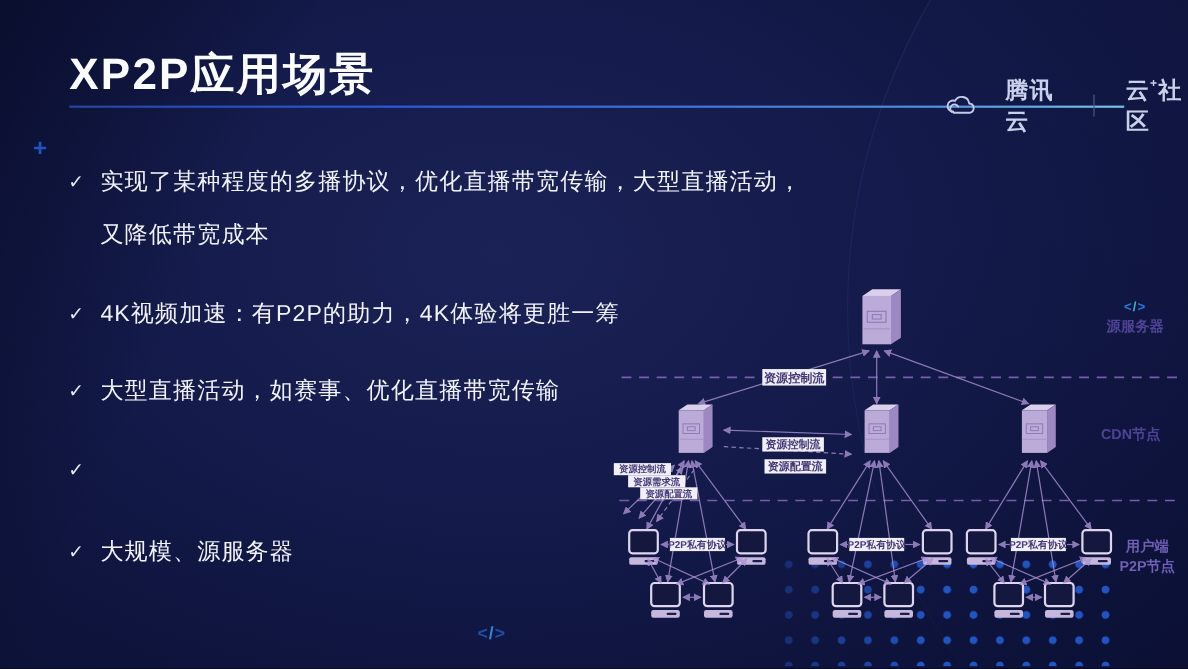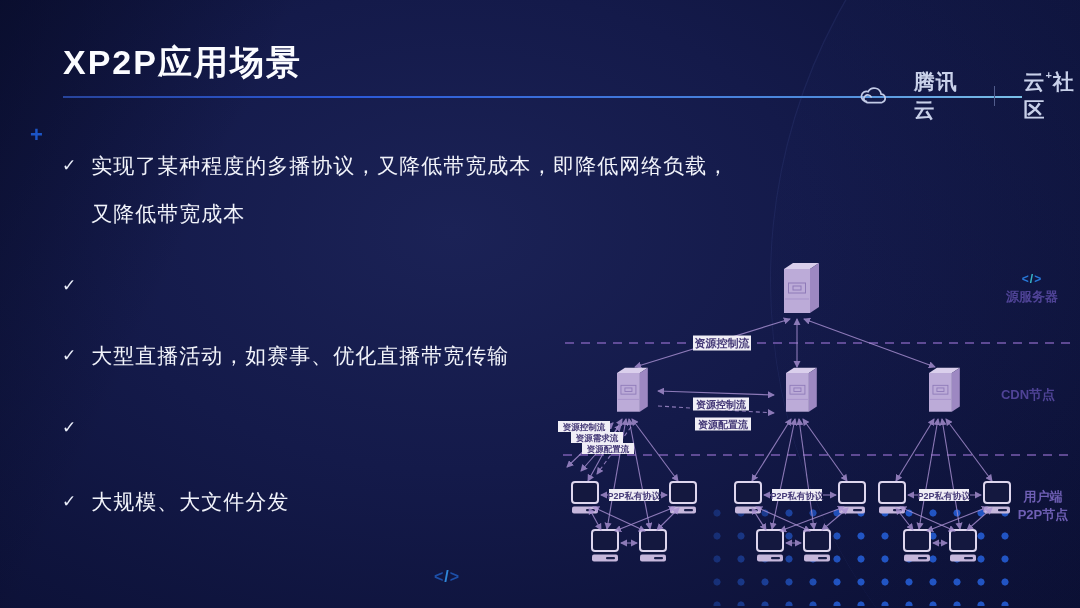--- a/index.html
+++ b/index.html
@@ -15,21 +15,21 @@
     pointer-events:none;z-index:1;
   }
   .swoosh{
     position:absolute;left:770px;top:-280px;width:1120px;height:1120px;border-radius:50%;
     background:linear-gradient(215deg, rgba(64,84,170,.20) 0%, rgba(40,55,130,.10) 40%, rgba(25,35,95,.03) 70%);
     box-shadow:inset 1px 1px 0 rgba(110,130,220,.10);
     z-index:0;
   }
   .page-title{
     position:absolute;left:63px;top:40px;z-index:3;
-    font-size:34px;font-weight:600;color:#fbfcff;letter-spacing:2px;
+    font-size:40px;font-weight:600;color:#fbfcff;letter-spacing:2px;
   }
   .title-rule{
     position:absolute;left:63px;top:96px;width:959px;height:2px;z-index:3;
     background:linear-gradient(90deg,#27449c 0%,#2b59d8 30%,#4f8cdc 80%,#7bc0e8 100%);
   }
   .logo{
     position:absolute;left:858px;top:68px;z-index:3;display:flex;align-items:center;gap:25px;
     color:#c9d1ea;font-size:21px;font-weight:600;letter-spacing:1px;
   }
   .logo .divider{width:1px;height:20px;background:#515c8c;margin:0 4px;}
@@ -85,35 +85,36 @@
     <span>腾讯云</span>
     <span class="divider"></span>
     <span><span>云</span><sup>+</sup><span>社区</span></span>
   </div>
 
   <div class="deco-plus">+</div>
 
   <div class="bullets">
     <div class="bullet b1">
       <span class="check">✓</span>
-      <span class="txt">实现了某种程度的多播协议，又降低带宽成本，即降低网络负载，又降低带宽成本</span>
+      <span class="txt">实现了某种程度的多播协议，优化直播带宽传输，大型直播活动，又降低带宽成本</span>
     </div>
     <div class="bullet b2">
       <span class="check">✓</span>
+      <span class="txt">4K视频加速：有P2P的助力，4K体验将更胜一筹</span>
     </div>
     <div class="bullet b3">
       <span class="check">✓</span>
       <span class="txt">大型直播活动，如赛事、优化直播带宽传输</span>
     </div>
     <div class="bullet b4">
       <span class="check">✓</span>
     </div>
     <div class="bullet b5">
       <span class="check">✓</span>
-      <span class="txt">大规模、大文件分发</span>
+      <span class="txt">大规模、源服务器</span>
     </div>
   </div>
 
   <svg class="diagram" width="525" height="353" viewBox="0 0 525 353">
     <defs>
       <marker id="mE" viewBox="0 0 6 6" markerWidth="6.5" markerHeight="6.5" refX="5.2" refY="3" orient="auto">
         <path d="M0 0L6 3L0 6Z" fill="#ab92d4"></path>
       </marker>
       <marker id="mS" viewBox="0 0 6 6" markerWidth="6.5" markerHeight="6.5" refX="5.2" refY="3" orient="auto-start-reverse">
         <path d="M0 0L6 3L0 6Z" fill="#ab92d4"></path>

